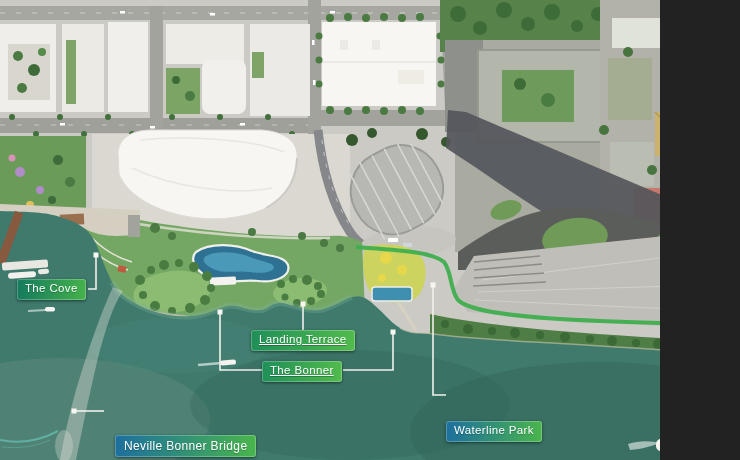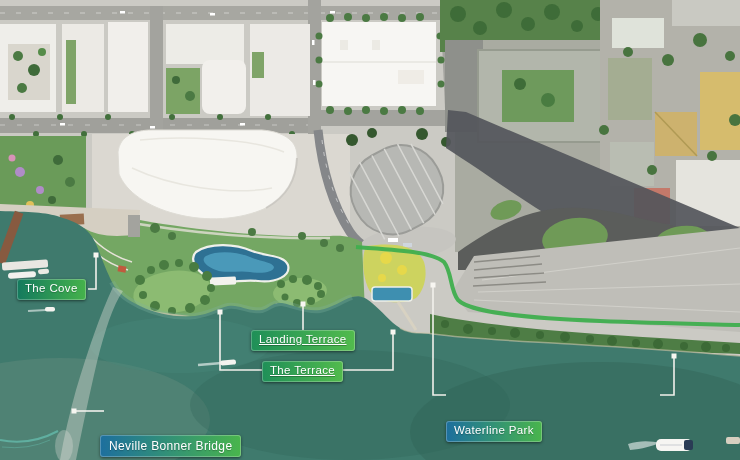--- a/index.html
+++ b/index.html
@@ -1,17 +1,17 @@
 <!DOCTYPE html>
 <html><head>
 <meta charset="utf-8">
 <style>
   html,body{margin:0;padding:0;background:#222;}
   .stage{
-    position:relative;width:740px;height:460px;overflow:hidden;
+    position:relative;width:660px;height:460px;overflow:hidden;
     font-family:"Liberation Sans",sans-serif;
     background:#5eead4;
   }
   .stage svg{position:absolute;left:0;top:0;display:block;}
   .labels{position:absolute;left:0;top:0;width:100%;height:100%;}
   .map-label{
     position:absolute;
     color:#ffffff;
     font-size:11.5px;line-height:1;
     letter-spacing:.35px;
@@ -21,21 +21,21 @@
     box-shadow:0 1px 3px rgba(0,0,0,.5), inset 0 0 0 1px rgba(255,255,255,.25);
     text-shadow:0 1px 1px rgba(0,0,0,.25);
     cursor:pointer;
   }
   .grad-teal-green{background:linear-gradient(90deg,#147a5e,#45b24b);}
   .grad-green-green{background:linear-gradient(90deg,#1f8f58,#52bb4d);text-decoration:underline;}
   .grad-blue-green{background:linear-gradient(90deg,#1d6f9e,#49b54c);margin-top:35px;}
   .lbl-cove{left:17px;top:279px;}
   .lbl-terrace{left:251px;top:330px;}
   .lbl-landing{left:262px;top:361px;}
-  .lbl-bridge{left:100px;top:400px;font-size:12px;padding:5px 9px;}
+  .lbl-bridge{left:115px;top:400px;font-size:12px;padding:5px 9px;}
   .lbl-waterline{left:446px;top:386px;}
   .lbl-mangrove{left:561px;top:386px;}
 </style>
 </head>
 <body>
 
 <div class="stage">
 
 <svg width="740" height="460" viewBox="0 0 740 460">
 
@@ -389,18 +389,18 @@
     <rect x="390.5" y="329.5" width="5" height="5"></rect>
     <rect x="71.5" y="408.5" width="5" height="5"></rect>
     <rect x="430.5" y="282.5" width="5" height="5"></rect>
     <rect x="671.5" y="353.5" width="5" height="5"></rect>
   </g>
 </svg>
 
 <div class="labels">
   <div class="map-label grad-teal-green lbl-cove">The Cove</div>
   <div class="map-label grad-green-green lbl-terrace">Landing Terrace</div>
-  <div class="map-label grad-green-green lbl-landing">The Terrace</div>
+  <div class="map-label grad-green-green lbl-landing">The Bonner</div>
   <div class="map-label grad-blue-green lbl-bridge">Neville Bonner Bridge</div>
   <div class="map-label grad-blue-green lbl-waterline">Waterline Park</div>
 </div>
 
 </div>
 
 </body></html>

